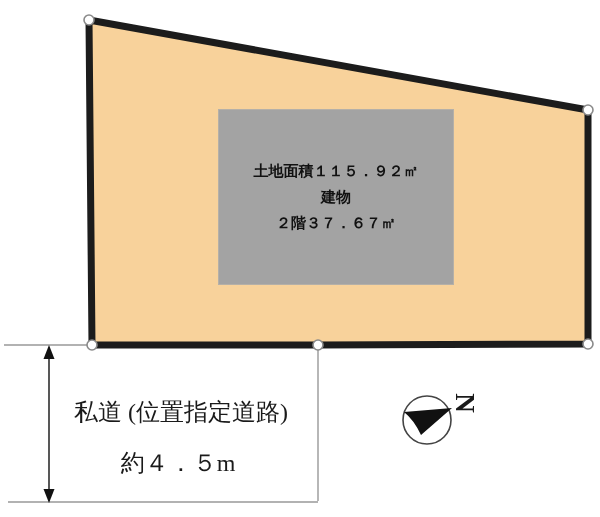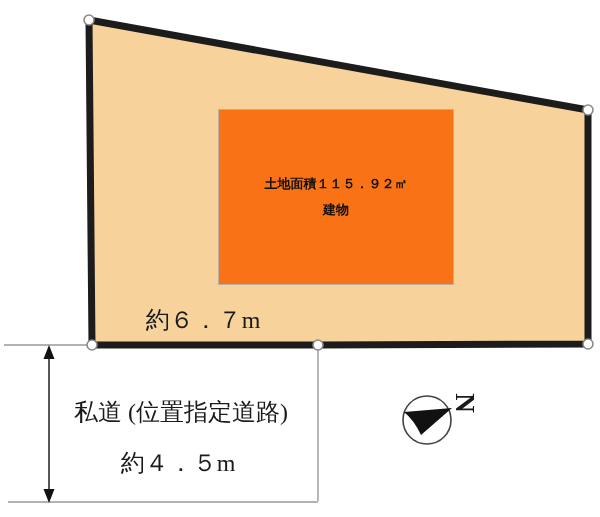--- a/index.html
+++ b/index.html
@@ -20,29 +20,29 @@
     left: 0;
     top: 0;
   }
   .info-box {
     position: absolute;
     left: 218px;
     top: 109px;
     width: 236px;
     height: 176px;
     box-sizing: border-box;
-    background: #f97316;
+    background: #a3a3a3;
     border: 1px solid #b5b0a8;
     display: flex;
     flex-direction: column;
     justify-content: center;
     align-items: center;
     font-family: "Liberation Sans", "DejaVu Sans", sans-serif;
     font-weight: bold;
-    font-size: 13px;
+    font-size: 15px;
     line-height: 26px;
     color: #111111;
     white-space: nowrap;
   }
   .dim-label {
     position: absolute;
     transform: translate(-50%, -50%);
     color: #1a1a1a;
     white-space: nowrap;
   }
@@ -95,23 +95,23 @@
     <circle cx="318" cy="345" r="5" fill="#ffffff" stroke="#8a8a8a" stroke-width="1.6"></circle>
     <circle cx="92" cy="345" r="5" fill="#ffffff" stroke="#8a8a8a" stroke-width="1.6"></circle>
 
     <circle cx="427" cy="420" r="24" fill="#ffffff" stroke="#444444" stroke-width="1.6"></circle>
     <path d="M 404,412 L 452,408 L 421,435 Q 414,420 404,412 Z" fill="#111111"></path>
   </svg>
 
   <div class="info-box">
     <div>土地面積１１５．９２㎡</div>
     <div>建物</div>
+    <div>２階３７．６７㎡</div>
   </div>
 
-  <div class="dim-label land-width-label">約６．７m</div>
 
   <div class="dim-label road-name-label">私道 (位置指定道路)</div>
 
   <div class="dim-label road-width-label">約４．５m</div>
 
   <div class="dim-label north-label">N</div>
 
 </div>
 
 </body></html>

